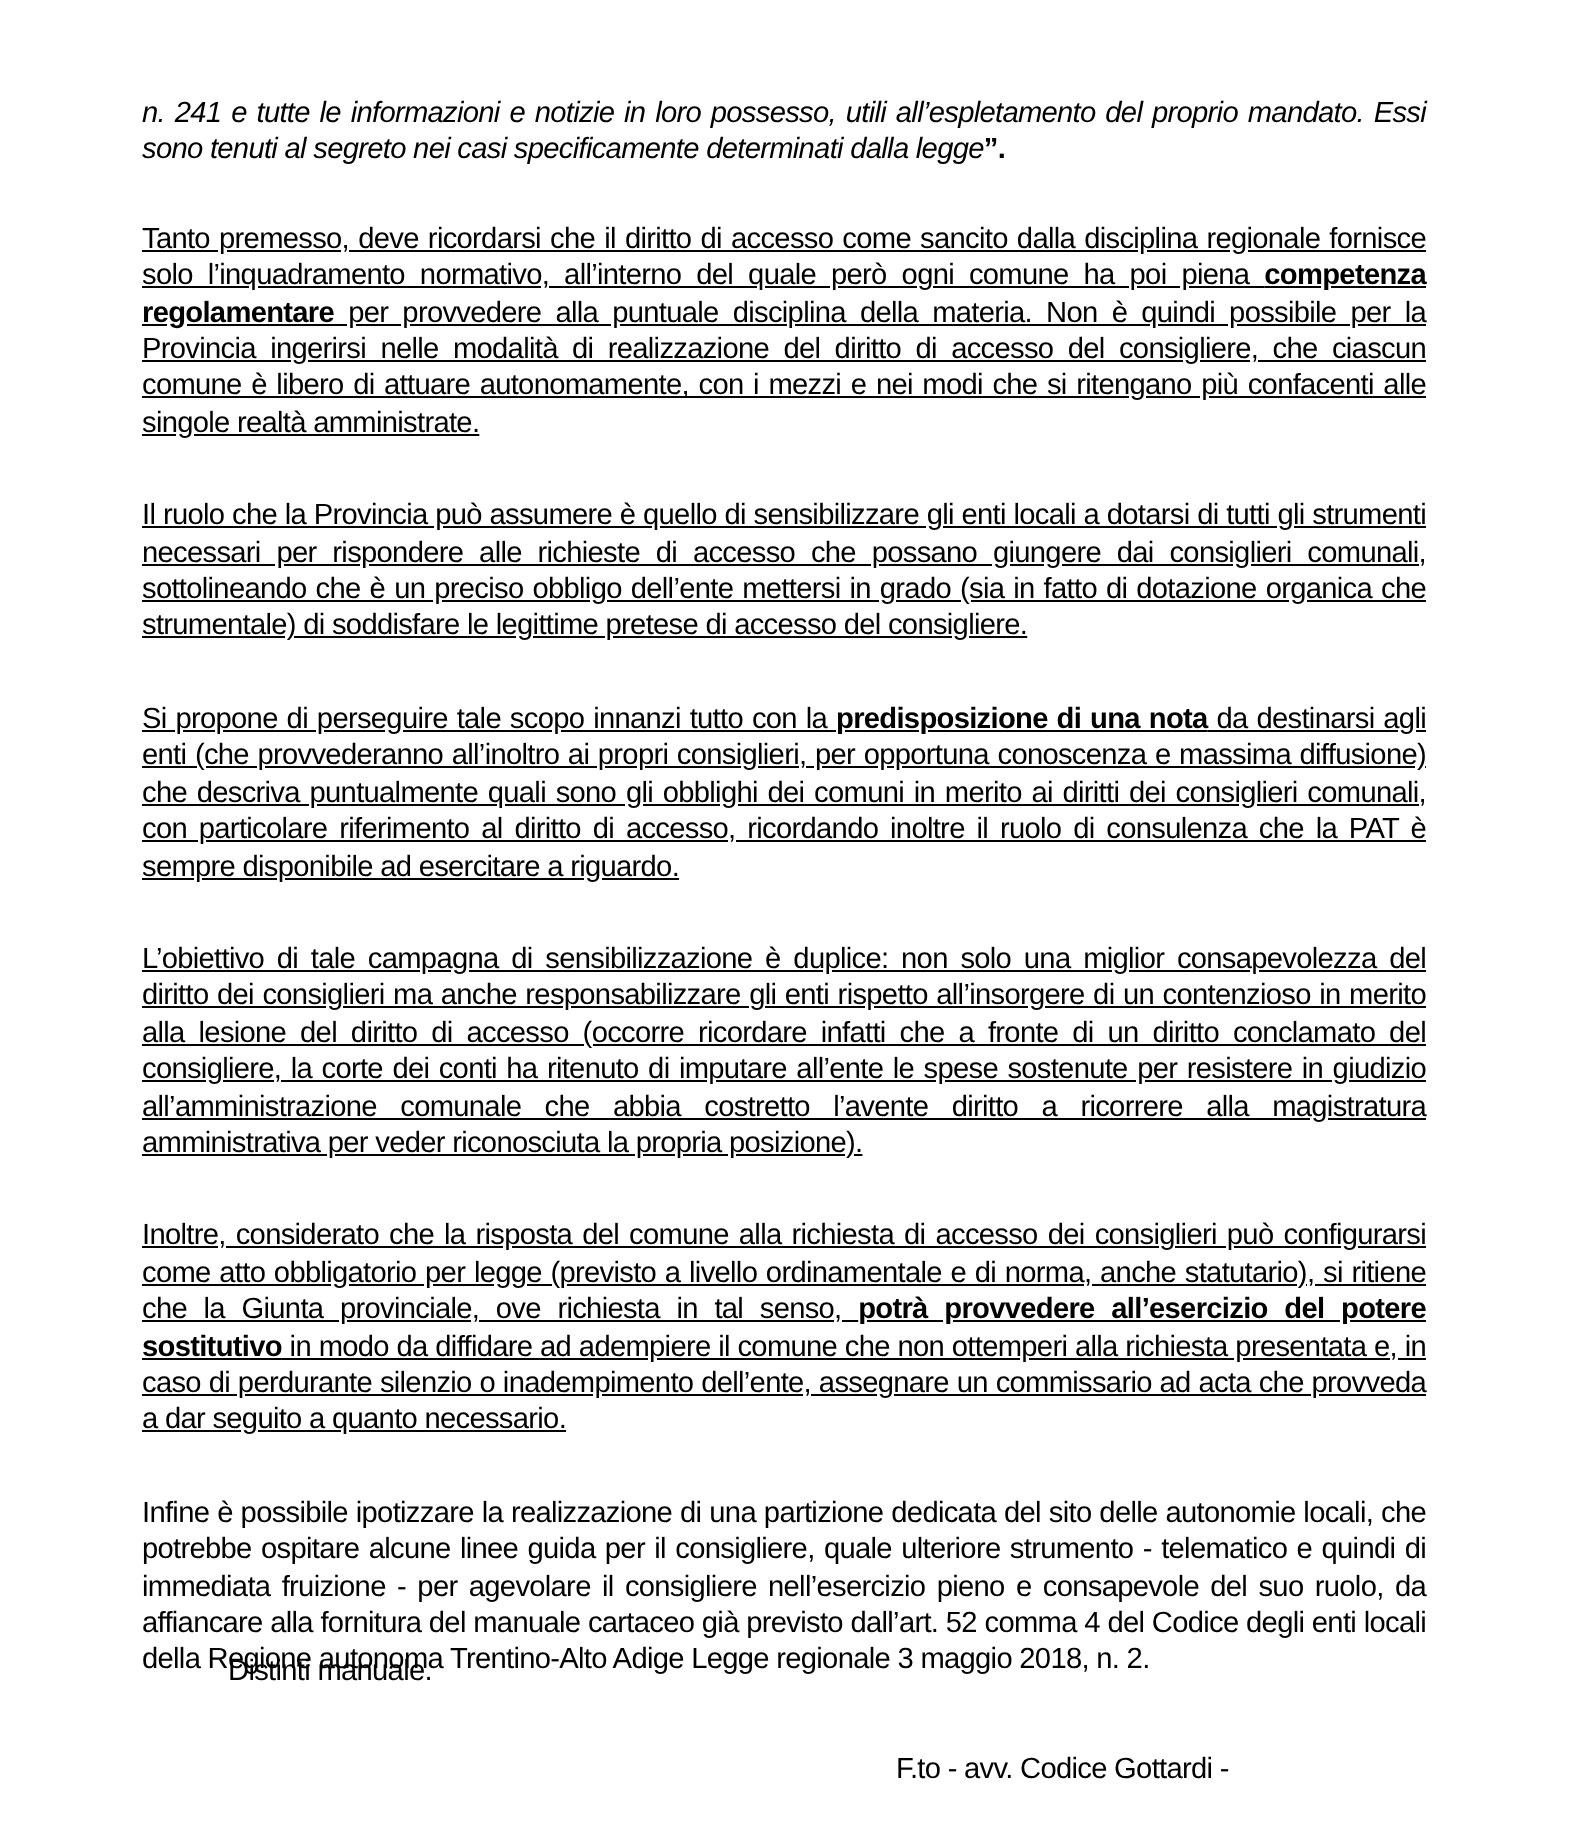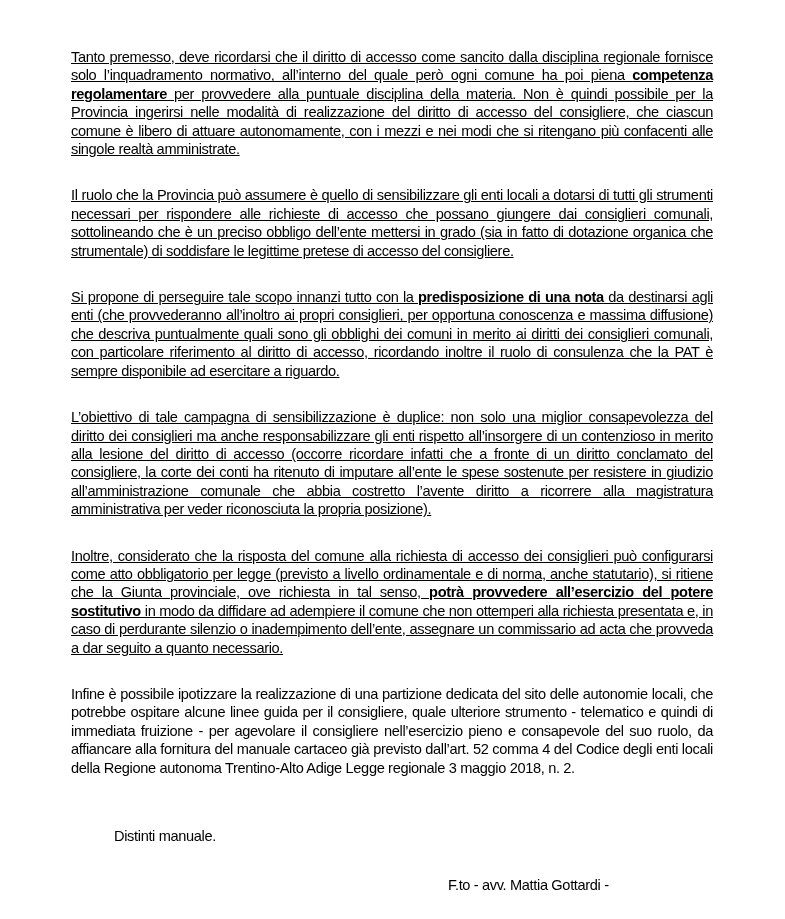--- a/index.html
+++ b/index.html
@@ -51,28 +51,29 @@
       left: 448px;
       top: 877px;
       font-size: 14.6px;
       letter-spacing: -0.35px;
     }
   </style>
 </head>
 <body>
 
 <div class="page">
+  <p class="para quote"><span>n. 241 e tutte le informazioni e notizie in loro possesso, utili all’espletamento del proprio mandato. Essi sono tenuti al segreto nei casi specificamente determinati dalla legge</span><span class="endq">”.</span></p>
 
   <p class="para gap"><span>Tanto premesso, deve ricordarsi che il diritto di accesso come sancito dalla disciplina regionale fornisce solo l’inquadramento normativo, all’interno del quale però ogni comune ha poi piena </span><span class="b">competenza regolamentare</span><span> per provvedere alla puntuale disciplina della materia. Non è quindi possibile per la Provincia ingerirsi nelle modalità di realizzazione del diritto di accesso del consigliere, che ciascun comune è libero di attuare autonomamente, con i mezzi e nei modi che si ritengano più confacenti alle singole realtà amministrate.</span></p>
 
   <p class="para gap">Il ruolo che la Provincia può assumere è quello di sensibilizzare gli enti locali a dotarsi di tutti gli strumenti necessari per rispondere alle richieste di accesso che possano giungere dai consiglieri comunali, sottolineando che è un preciso obbligo dell’ente mettersi in grado (sia in fatto di dotazione organica che strumentale) di soddisfare le legittime pretese di accesso del consigliere.</p>
 
   <p class="para gap"><span>Si propone di perseguire tale scopo innanzi tutto con la </span><span class="b">predisposizione di una nota</span><span> da destinarsi agli enti (che provvederanno all’inoltro ai propri consiglieri, per opportuna conoscenza e massima diffusione) che descriva puntualmente quali sono gli obblighi dei comuni in merito ai diritti dei consiglieri comunali, con particolare riferimento al diritto di accesso, ricordando inoltre il ruolo di consulenza che la PAT è sempre disponibile ad esercitare a riguardo.</span></p>
 
   <p class="para gap">L’obiettivo di tale campagna di sensibilizzazione è duplice: non solo una miglior consapevolezza del diritto dei consiglieri ma anche responsabilizzare gli enti rispetto all’insorgere di un contenzioso in merito alla lesione del diritto di accesso (occorre ricordare infatti che a fronte di un diritto conclamato del consigliere, la corte dei conti ha ritenuto di imputare all’ente le spese sostenute per resistere in giudizio all’amministrazione comunale che abbia costretto l’avente diritto a ricorrere alla magistratura amministrativa per veder riconosciuta la propria posizione).</p>
 
   <p class="para gap"><span>Inoltre, considerato che la risposta del comune alla richiesta di accesso dei consiglieri può configurarsi come atto obbligatorio per legge (previsto a livello ordinamentale e di norma, anche statutario), si ritiene che la Giunta provinciale, ove richiesta in tal senso, </span><span class="b">potrà provvedere all’esercizio del potere sostitutivo</span><span> in modo da diffidare ad adempiere il comune che non ottemperi alla richiesta presentata e, in caso di perdurante silenzio o inadempimento dell’ente, assegnare un commissario ad acta che provveda a dar seguito a quanto necessario.</span></p>
 
   <p class="para">Infine è possibile ipotizzare la realizzazione di una partizione dedicata del sito delle autonomie locali, che potrebbe ospitare alcune linee guida per il consigliere, quale ulteriore strumento - telematico e quindi di immediata fruizione - per agevolare il consigliere nell’esercizio pieno e consapevole del suo ruolo, da affiancare alla fornitura del manuale cartaceo già previsto dall’art. 52 comma 4 del Codice degli enti locali della Regione autonoma Trentino-Alto Adige Legge regionale 3 maggio 2018, n. 2.</p>
 </div>
 
 <div class="closing">Distinti manuale.</div>
-<div class="signature">F.to - avv. Mattia Gottardi -</div>
+<div class="signature">F.to - avv. Codice Gottardi -</div>
 
 </body></html>

